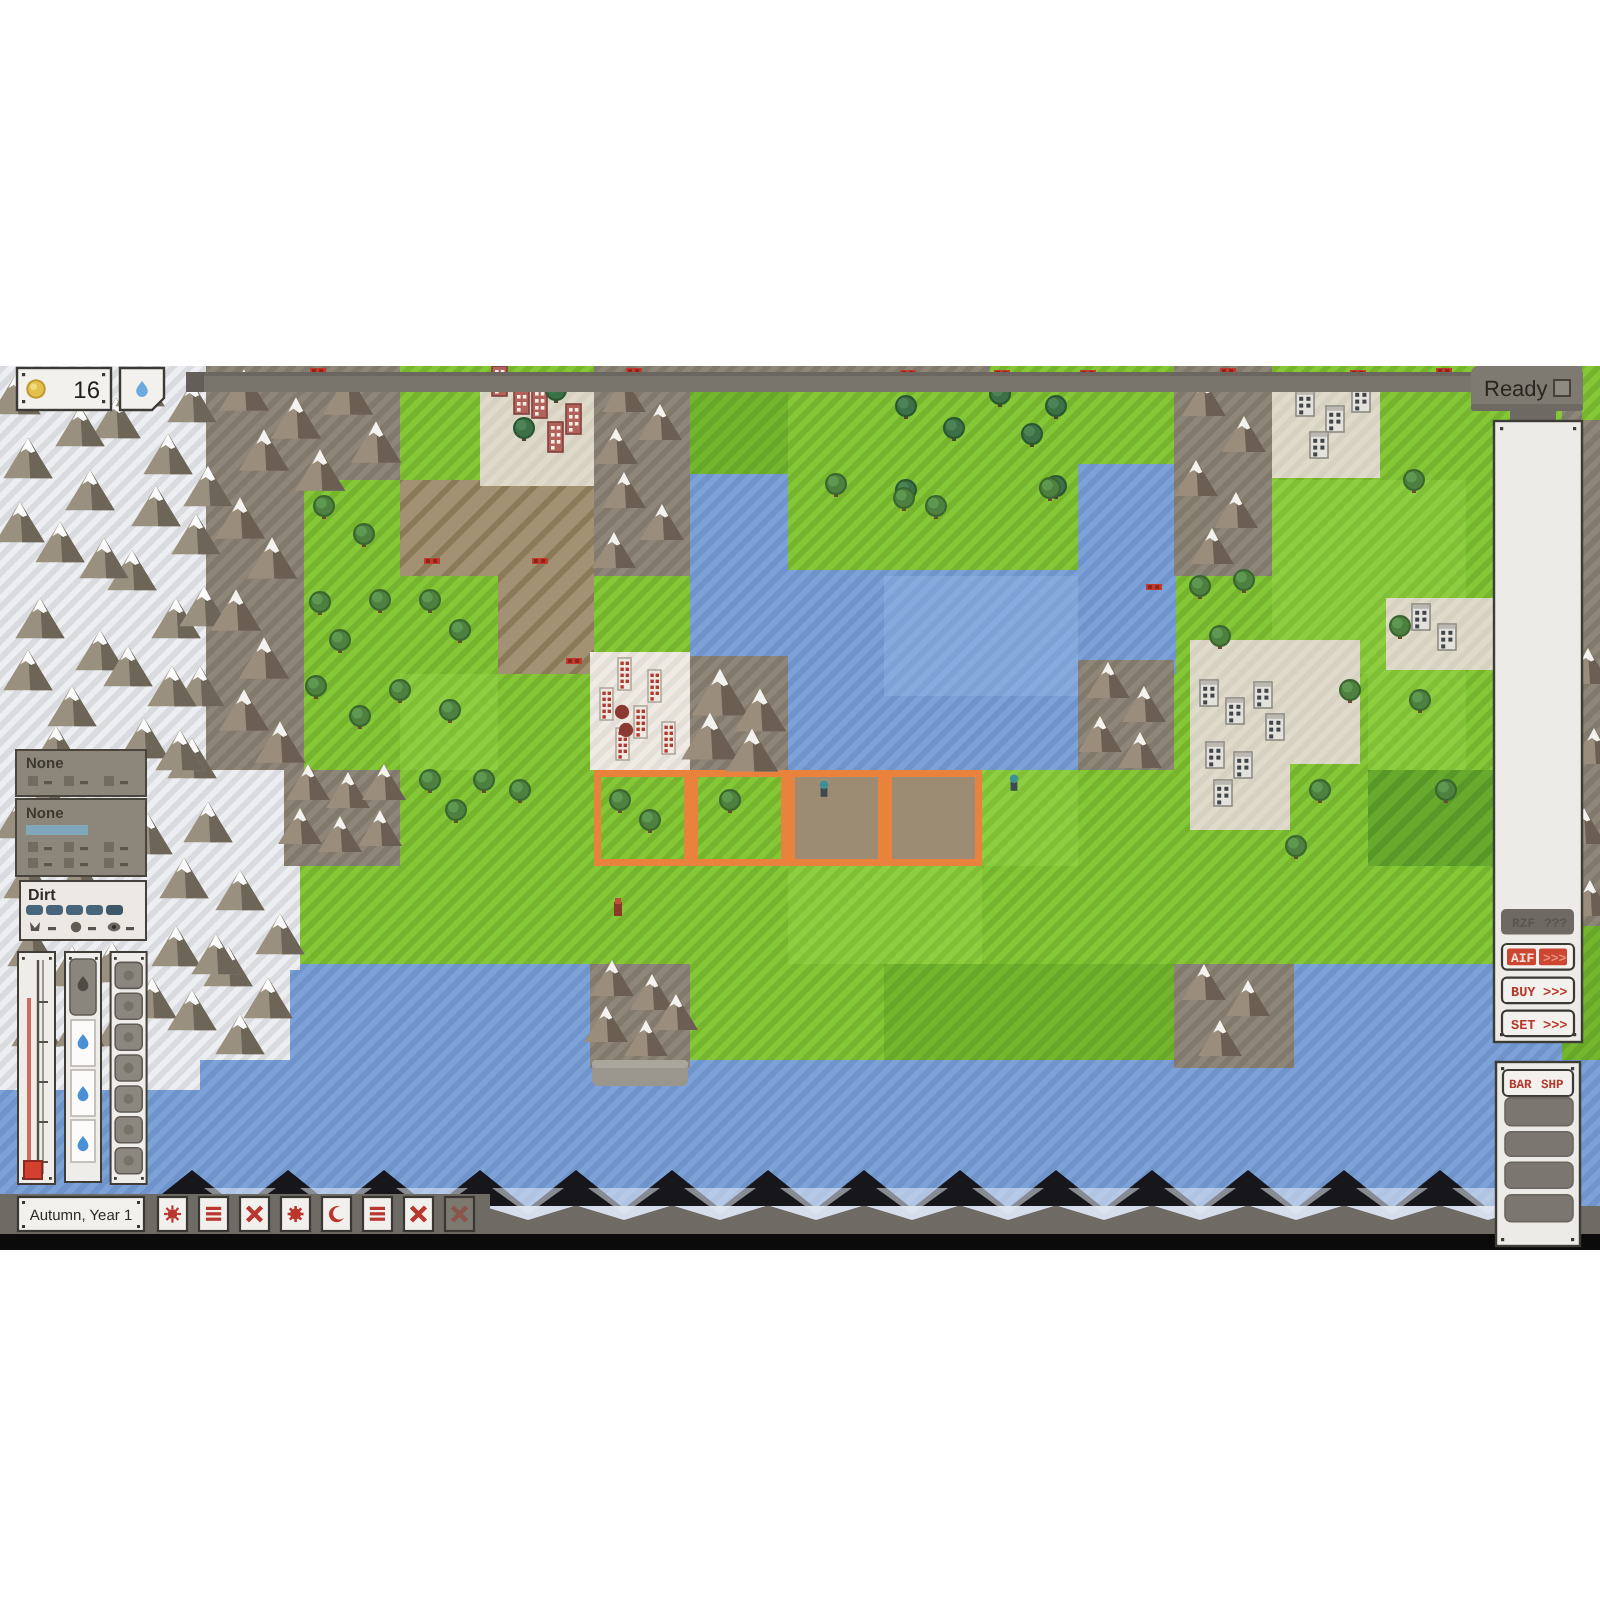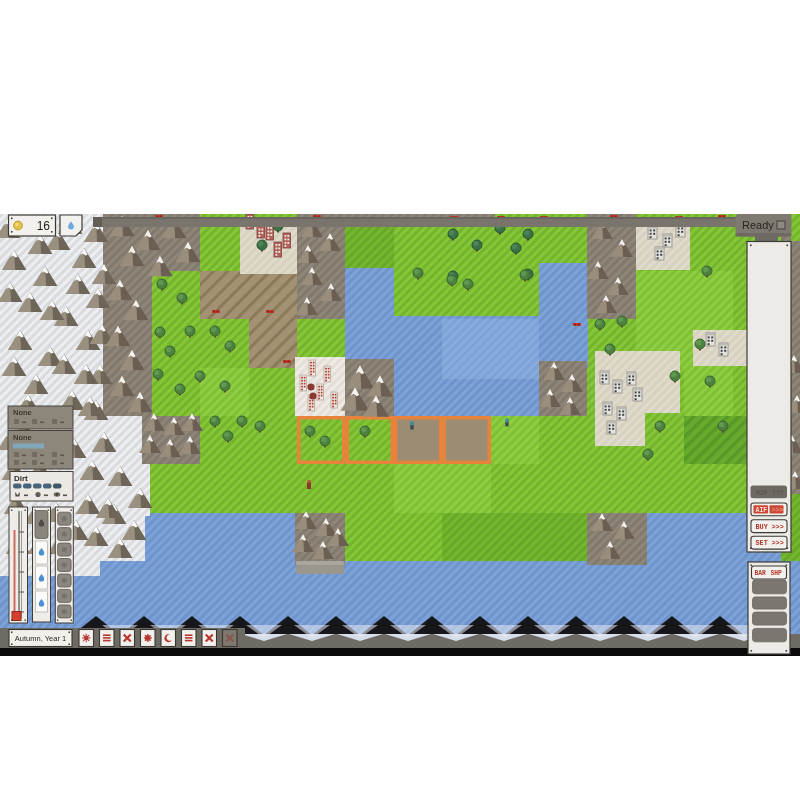--- a/index.html
+++ b/index.html
@@ -1,15 +1,15 @@
 <!DOCTYPE html>
 <html><head><meta charset="utf-8"><title>map</title>
 <style>
 html,body{margin:0;padding:0;background:#ffffff;width:800px;height:800px;overflow:hidden;font-family:"Liberation Sans",sans-serif;}
-#game{position:absolute;left:0;top:183px;width:800px;height:442px;margin-top:31px;}
+#game{position:absolute;left:0;top:183px;width:800px;height:442px;}
 </style></head>
 <body>
 
 <div id="game">
 <svg width="800" height="442" viewBox="0 0 800 442">
       <defs>
 <pattern id="pSnow" width="6" height="6" patternUnits="userSpaceOnUse" patternTransform="rotate(45)">
           <rect width="6" height="6" fill="#eceef1"></rect>
           <rect width="3" height="6" fill="#d9dbdf"></rect>
         </pattern>

